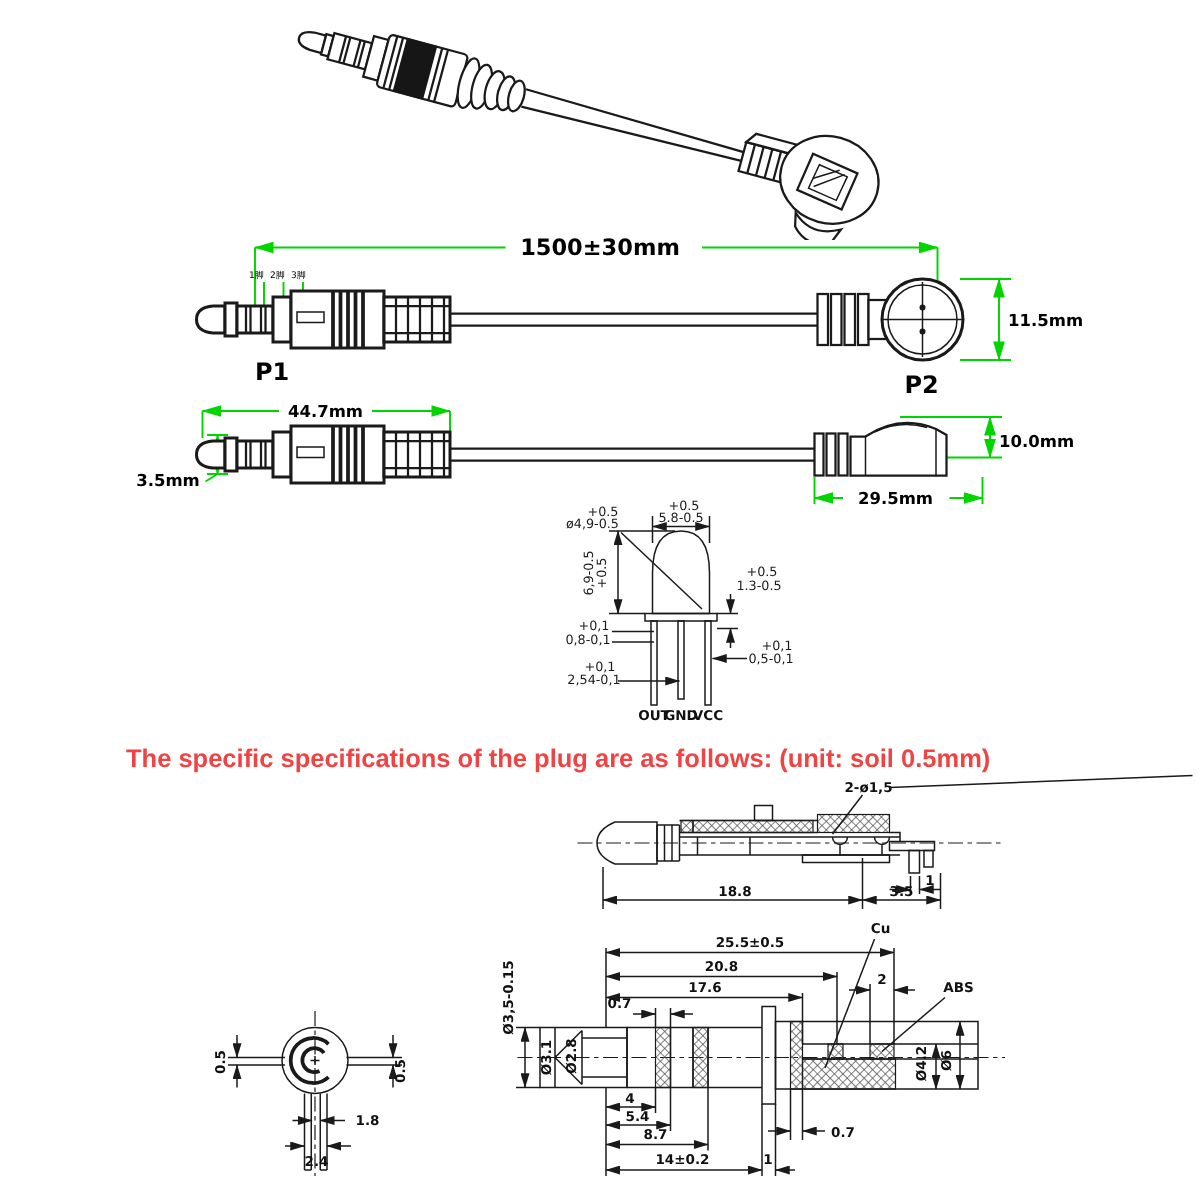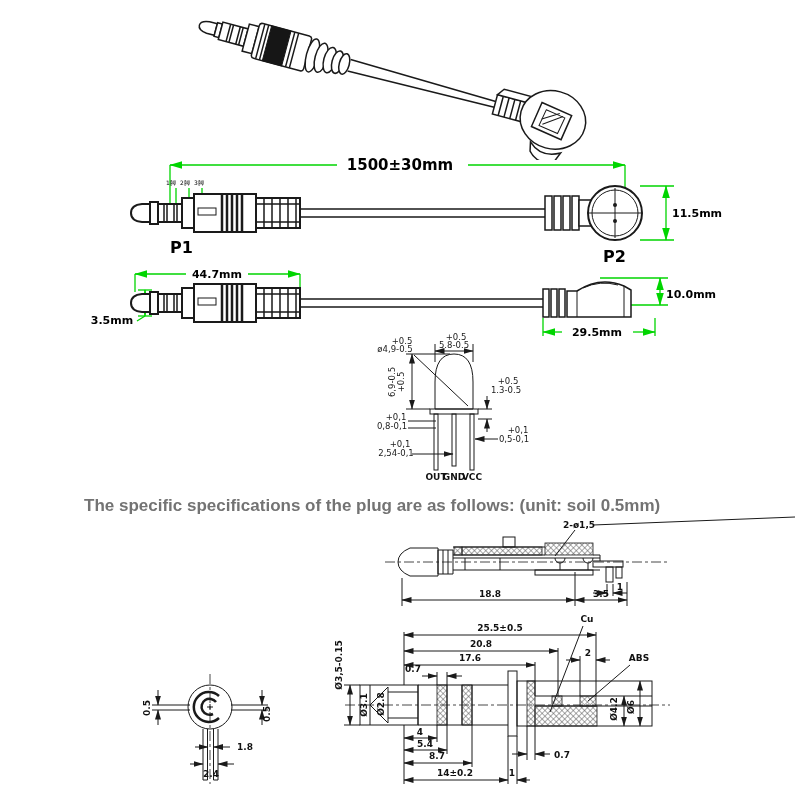--- a/index.html
+++ b/index.html
@@ -1,19 +1,19 @@
 <!DOCTYPE html>
 <html><head>
 <meta charset="utf-8">
 <style>
   html,body{margin:0;padding:0;background:#fff;}
   .canvas{position:relative;width:800px;height:800px;background:#ffffff;overflow:hidden;
           font-family:"DejaVu Sans",sans-serif;}
   .abs{position:absolute;}
-  .heading{font:bold 17px "Liberation Sans","DejaVu Sans",sans-serif;color:#737373;white-space:nowrap;}
+  .heading{font:bold 17px "Liberation Sans","DejaVu Sans",sans-serif;color:#ef4444;white-space:nowrap;}
   svg text{user-select:none;}
   .k{stroke:#1a1a1a;fill:none;stroke-width:1;}
   .k15{stroke:#1a1a1a;fill:none;stroke-width:1.5;}
   .k2{stroke:#1a1a1a;fill:#fff;stroke-width:2;}
   .kf{stroke:#1a1a1a;fill:#fff;stroke-width:1.5;}
   .g{stroke:#00d500;fill:none;stroke-width:1.3;}
   .hx{fill:url(#hx);stroke:#1a1a1a;stroke-width:0.8;}
   .dt{font:bold 15px "DejaVu Sans",sans-serif;fill:#000;}
   .dm{font:bold 11px "DejaVu Sans",sans-serif;fill:#000;}
   .dp{font:bold 16px "DejaVu Sans",sans-serif;fill:#000;}

